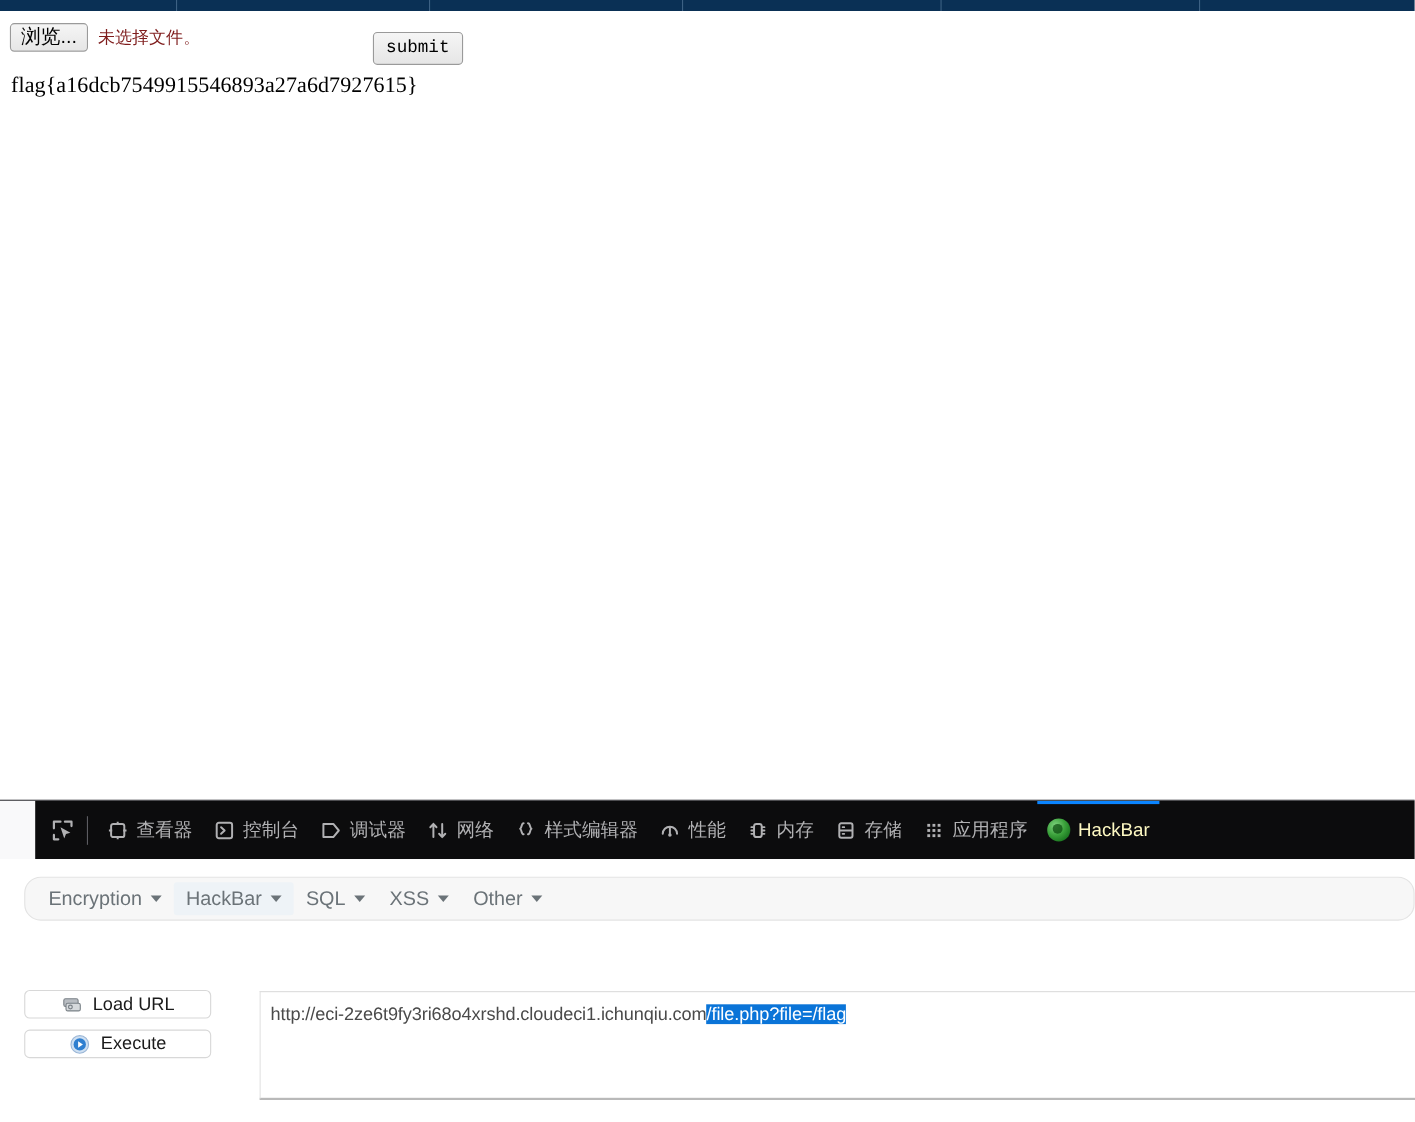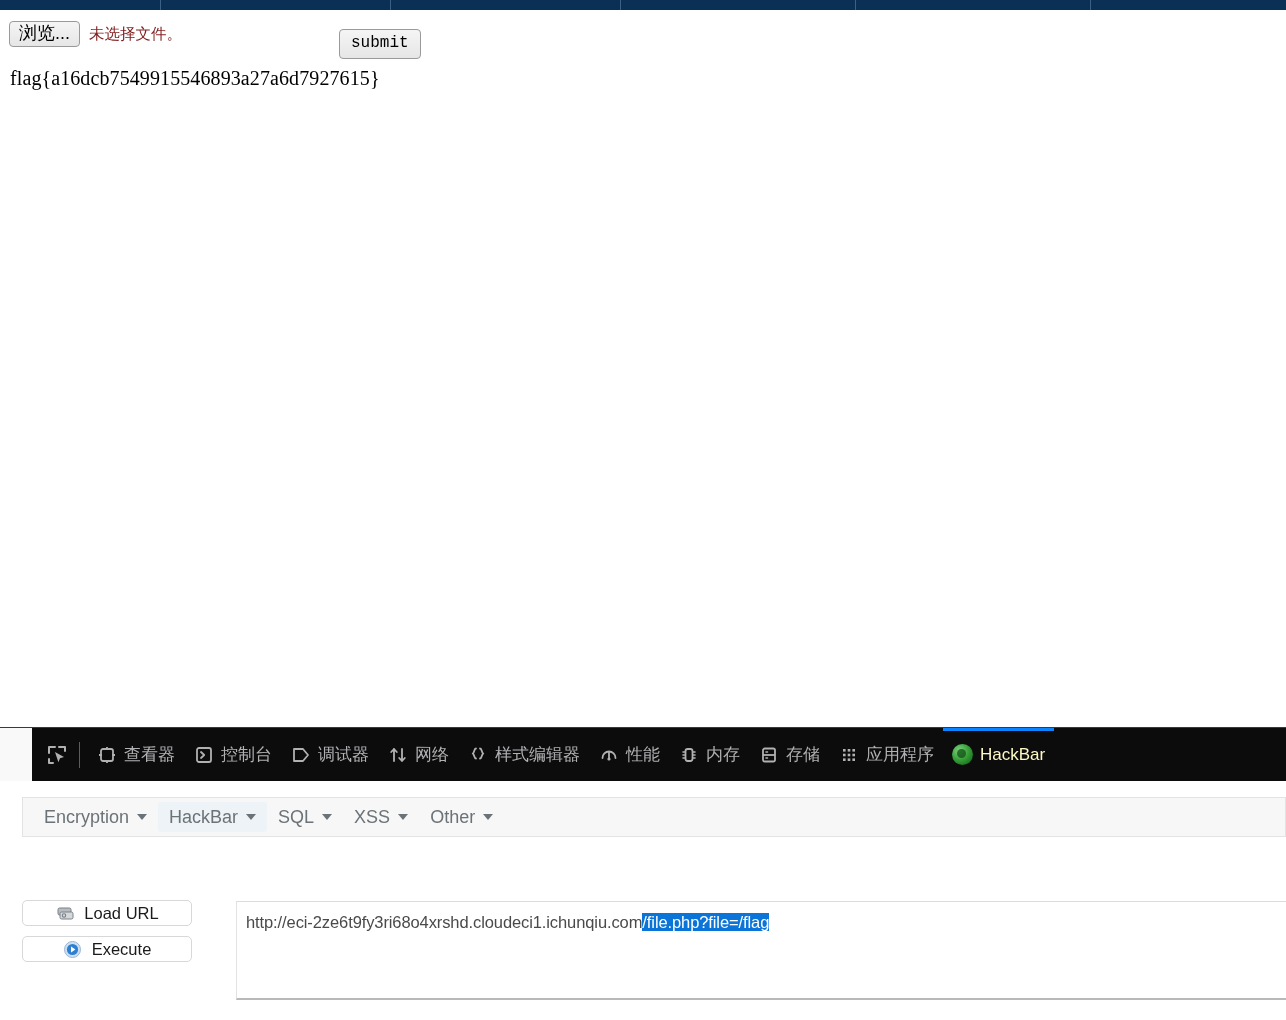--- a/index.html
+++ b/index.html
@@ -140,21 +140,21 @@
   .hb-panel {
     position: relative;
     height: 240px;
     background: #ffffff;
   }
   .hb-menubar {
     position: absolute; left: 22px; top: 16px;
     width: 1264px; height: 40px;
     background: #f7f7f7;
     border: 1px solid #e3e3e3;
-    border-radius: 0;
+    border-radius: 15px;
     display: flex; align-items: center;
     padding-left: 10px;
   }
   .hb-menu {
     display: flex; align-items: center;
     font-size: 18px; color: #6b7378;
     padding: 0 11px;
     height: 30px;
     border-radius: 3px;
   }

